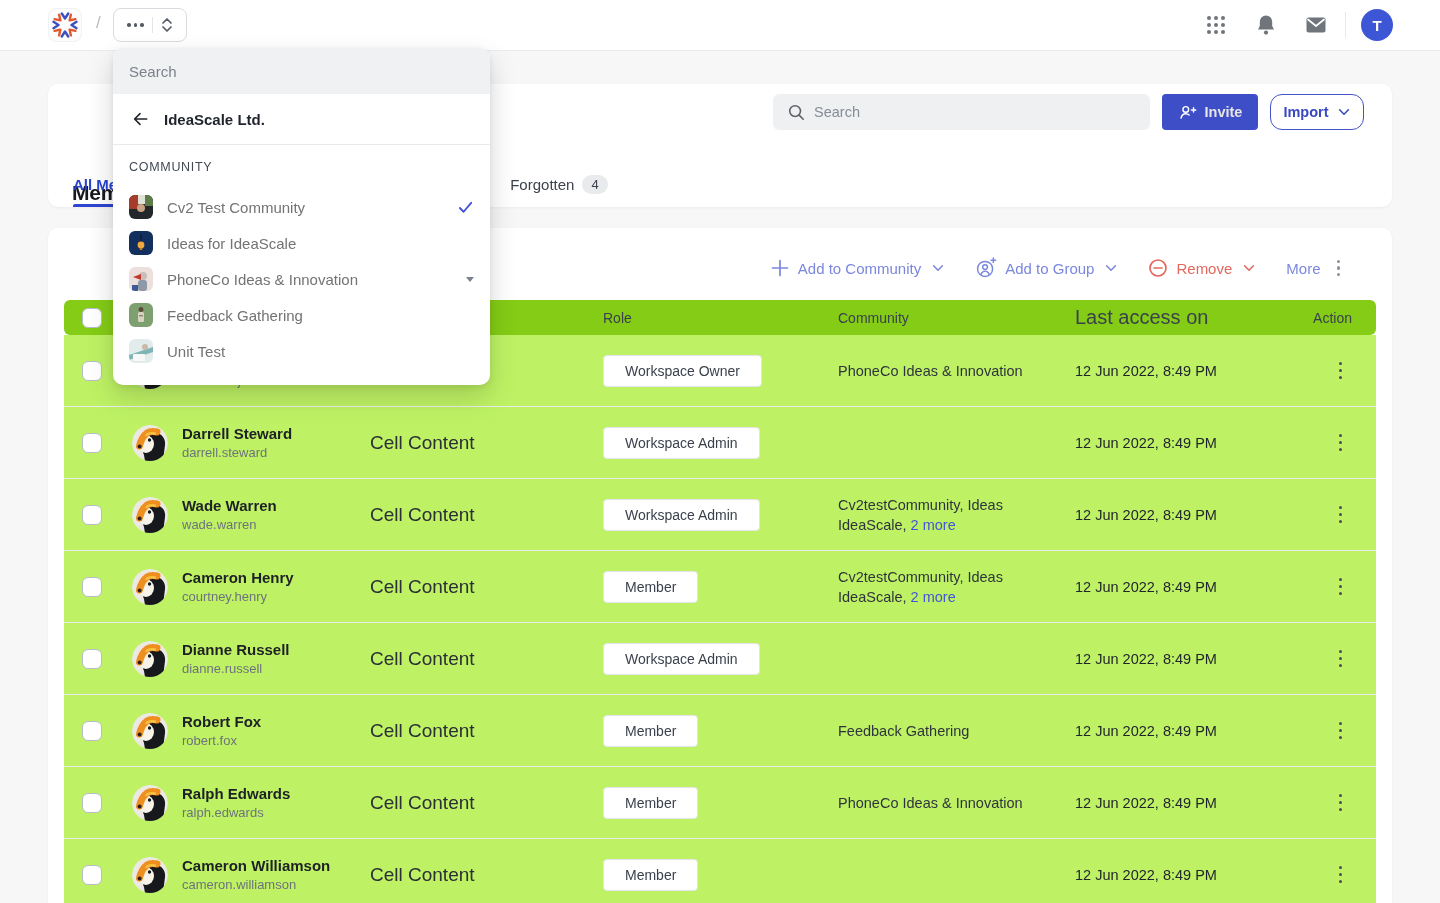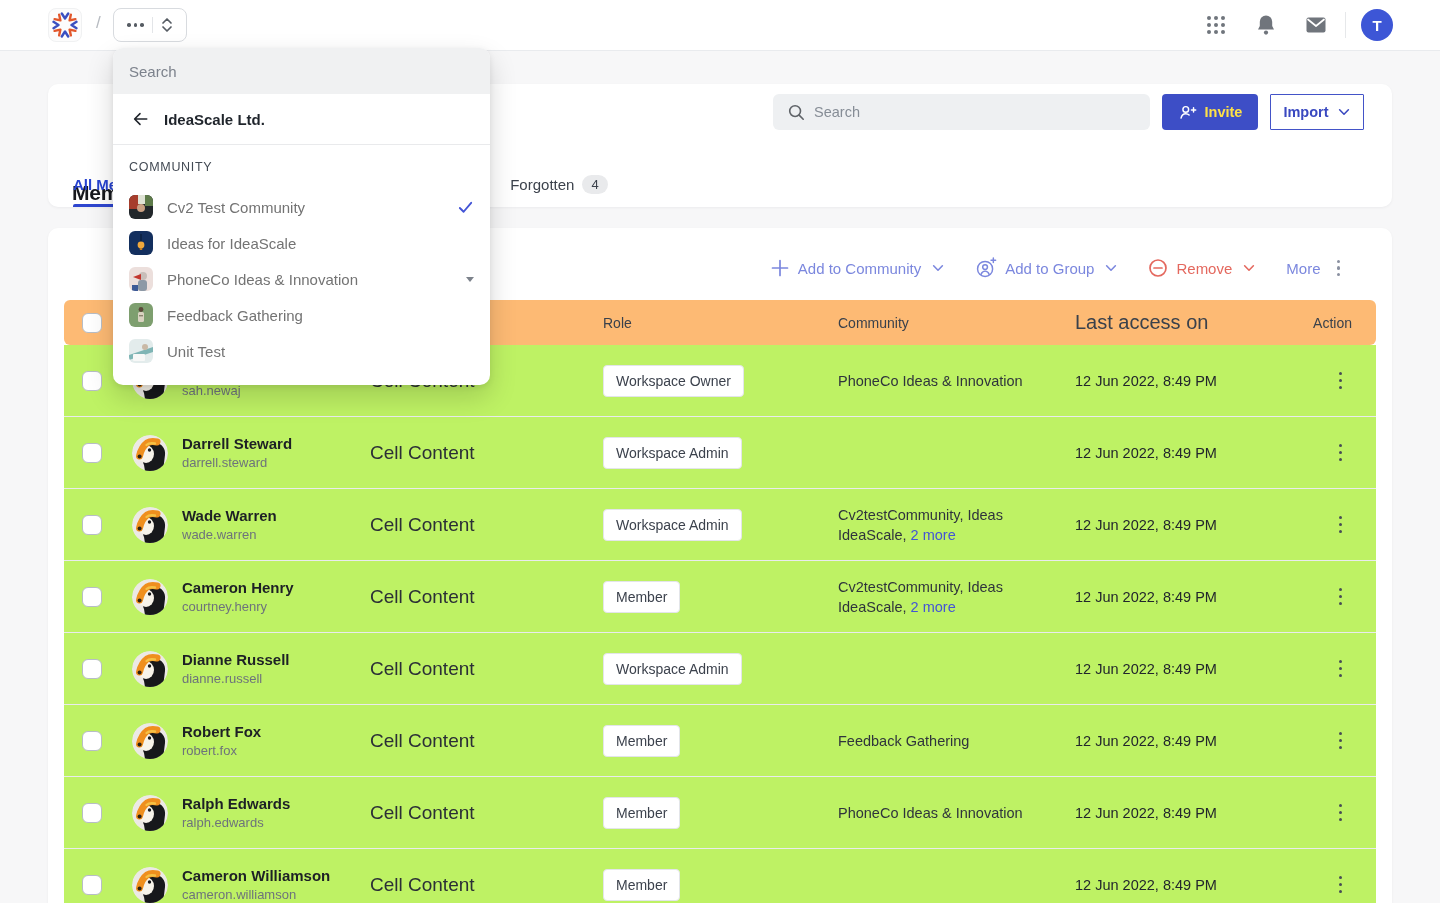--- a/index.html
+++ b/index.html
@@ -18,53 +18,53 @@
   .tb-ic{width:24px;height:24px;}
   .tb-gap26{margin-right:26px;}
   .tb-div{width:1px;height:26px;background:#e6e8ea;margin:0 15px 0 17px;}
   .avatar-t{width:32px;height:32px;border-radius:50%;background:#3d56d6;color:#fff;display:flex;align-items:center;justify-content:center;font-size:15px;font-weight:700;}
 
   
   .card{position:absolute;background:#fff;border-radius:10px;box-shadow:0 1px 3px rgba(16,24,40,.05);}
   .card-header{left:48px;top:84px;width:1344px;height:123px;}
   .page-title{position:absolute;left:24px;top:97px;font-size:21px;font-weight:700;color:#16181d;letter-spacing:-.2px;}
   .hd-search{position:absolute;left:725px;top:10px;width:377px;height:36px;background:#eef0f2;border-radius:6px;display:flex;align-items:center;padding-left:14px;box-sizing:border-box;color:#868d96;font-size:14.5px;gap:9px;}
-  .btn-invite{position:absolute;left:1114px;top:10px;width:96px;height:36px;background:#3D4EC6;border:none;border-radius:4px;color:#fde047;font-size:14.5px;font-weight:600;display:flex;align-items:center;justify-content:center;gap:8px;cursor:pointer;font-family:inherit;}
-  .btn-import{position:absolute;left:1222px;top:10px;width:94px;height:36px;background:#fff;border:1px solid #4353c8;border-radius:1px;color:#3a49c0;font-size:14.5px;font-weight:600;display:flex;align-items:center;justify-content:center;gap:8px;cursor:pointer;box-sizing:border-box;font-family:inherit;}
+  .btn-invite{position:absolute;left:1114px;top:10px;width:96px;height:36px;background:#3D4EC6;border:none;border-radius:4px;color:#e5e5e5;font-size:14.5px;font-weight:600;display:flex;align-items:center;justify-content:center;gap:8px;cursor:pointer;font-family:inherit;}
+  .btn-import{position:absolute;left:1222px;top:10px;width:94px;height:36px;background:#fff;border:1px solid #4353c8;border-radius:12px;color:#3a49c0;font-size:14.5px;font-weight:600;display:flex;align-items:center;justify-content:center;gap:8px;cursor:pointer;box-sizing:border-box;font-family:inherit;}
   .tabs{position:absolute;left:25px;right:24px;bottom:0;height:46px;display:flex;align-items:center;}
   .tab{position:relative;height:46px;display:flex;align-items:center;gap:8px;font-size:15px;color:#3c424c;cursor:pointer;}
   .tab.active{color:#2743d0;font-weight:600;}
   .tab.active .tab-underline{position:absolute;left:0;right:0;bottom:0;height:3px;background:#2e46cf;border-radius:2px 2px 0 0;}
   .tab-badge{background:#e9eaec;color:#3c424c;border-radius:10px;font-size:13px;padding:2px 9px;font-weight:400;}
   .tab-forgotten{margin-left:348px;}
 
   
   .card-table{left:48px;top:228px;width:1344px;height:720px;}
   .toolbar{position:absolute;top:20px;right:48px;height:40px;display:flex;align-items:center;gap:30px;}
   .tb-item{display:flex;align-items:center;gap:8px;font-size:15px;color:#7b87de;cursor:pointer;}
   .tb-item.danger{color:#e4685e;}
   .tb-item .cdn{margin-left:2px;}
   .tb-more{display:flex;align-items:center;gap:12px;font-size:15px;color:#7b87de;cursor:pointer;}
 
   .tbl{position:absolute;left:16px;right:16px;top:72px;}
-  .thead{display:flex;height:45px;background:#fdba74;border-radius:6px;align-items:center;font-size:14px;color:#3a414b;font-weight:500;}
+  .thead{display:flex;height:35px;background:#84cc16;border-radius:6px;align-items:center;font-size:14px;color:#3a414b;font-weight:500;}
   .trow{display:flex;height:71px;align-items:center;border-bottom:1px solid #e9ebee;background:#bef264;}
   .c-sel{width:56px;display:flex;justify-content:center;box-sizing:border-box;}
   .c-member{width:240px;display:flex;align-items:center;gap:14px;padding-left:12px;box-sizing:border-box;}
   .c-content{width:230px;padding-left:10px;box-sizing:border-box;font-size:19px;color:#2b2f36;}
   .c-role{width:235px;padding-left:13px;box-sizing:border-box;}
   .c-comm{width:237px;padding-left:13px;padding-right:26px;box-sizing:border-box;font-size:14.5px;color:#2f343c;line-height:20px;}
   .c-last{width:200px;padding-left:13px;box-sizing:border-box;font-size:14.5px;color:#22262c;}
   .c-act{width:114px;display:flex;justify-content:flex-end;padding-right:30px;box-sizing:border-box;}
   .thead .c-act{padding-right:24px;}
   .checkbox{width:20px;height:20px;border:1.5px solid #b7bdc6;border-radius:6px;background:#fff;box-sizing:border-box;cursor:pointer;}
   .avatar36{width:36px;height:36px;border-radius:50%;overflow:hidden;flex:none;}
   .m-name{font-size:15px;font-weight:600;color:#1d2025;height:18px;line-height:18px;}
   .m-user{font-size:13px;color:#6d737b;margin-top:2px;}
-  .chip{display:inline-block;border:1px solid #e3e5e9;border-radius:4px;padding:7px 12px;font-size:14px;color:#3c424d;background:#fff;}
+  .chip{display:inline-block;border:1px solid #e3e5e9;border-radius:4px;padding:7px 21px;font-size:14px;color:#3c424d;background:#fff;}
   .more-link{color:#4355d4;cursor:pointer;text-decoration:none;}
   .kebab{cursor:pointer;display:flex;flex-direction:column;gap:3.5px;padding:4px;}
   .kebab i{width:3.5px;height:3.5px;border-radius:50%;background:#474d55;}
 
   
   .panel{position:absolute;left:113px;top:48px;width:377px;height:337px;background:#fff;border-radius:10px;box-shadow:0 12px 28px rgba(0,0,0,.16),0 2px 6px rgba(0,0,0,.08);z-index:100;overflow:hidden;}
   .dd-search{height:46px;background:#f0f1f2;display:flex;align-items:center;padding-left:16px;font-size:15px;color:#7c828c;}
   .dd-ws{height:50px;display:flex;align-items:center;gap:15px;padding-left:18px;border-bottom:1px solid #e9eaec;cursor:pointer;}
   .dd-ws-label{font-size:15px;font-weight:600;color:#1f242b;}
   .dd-section-label{padding:15px 16px 0 16px;font-size:12.5px;letter-spacing:.7px;color:#434a54;font-weight:500;}

